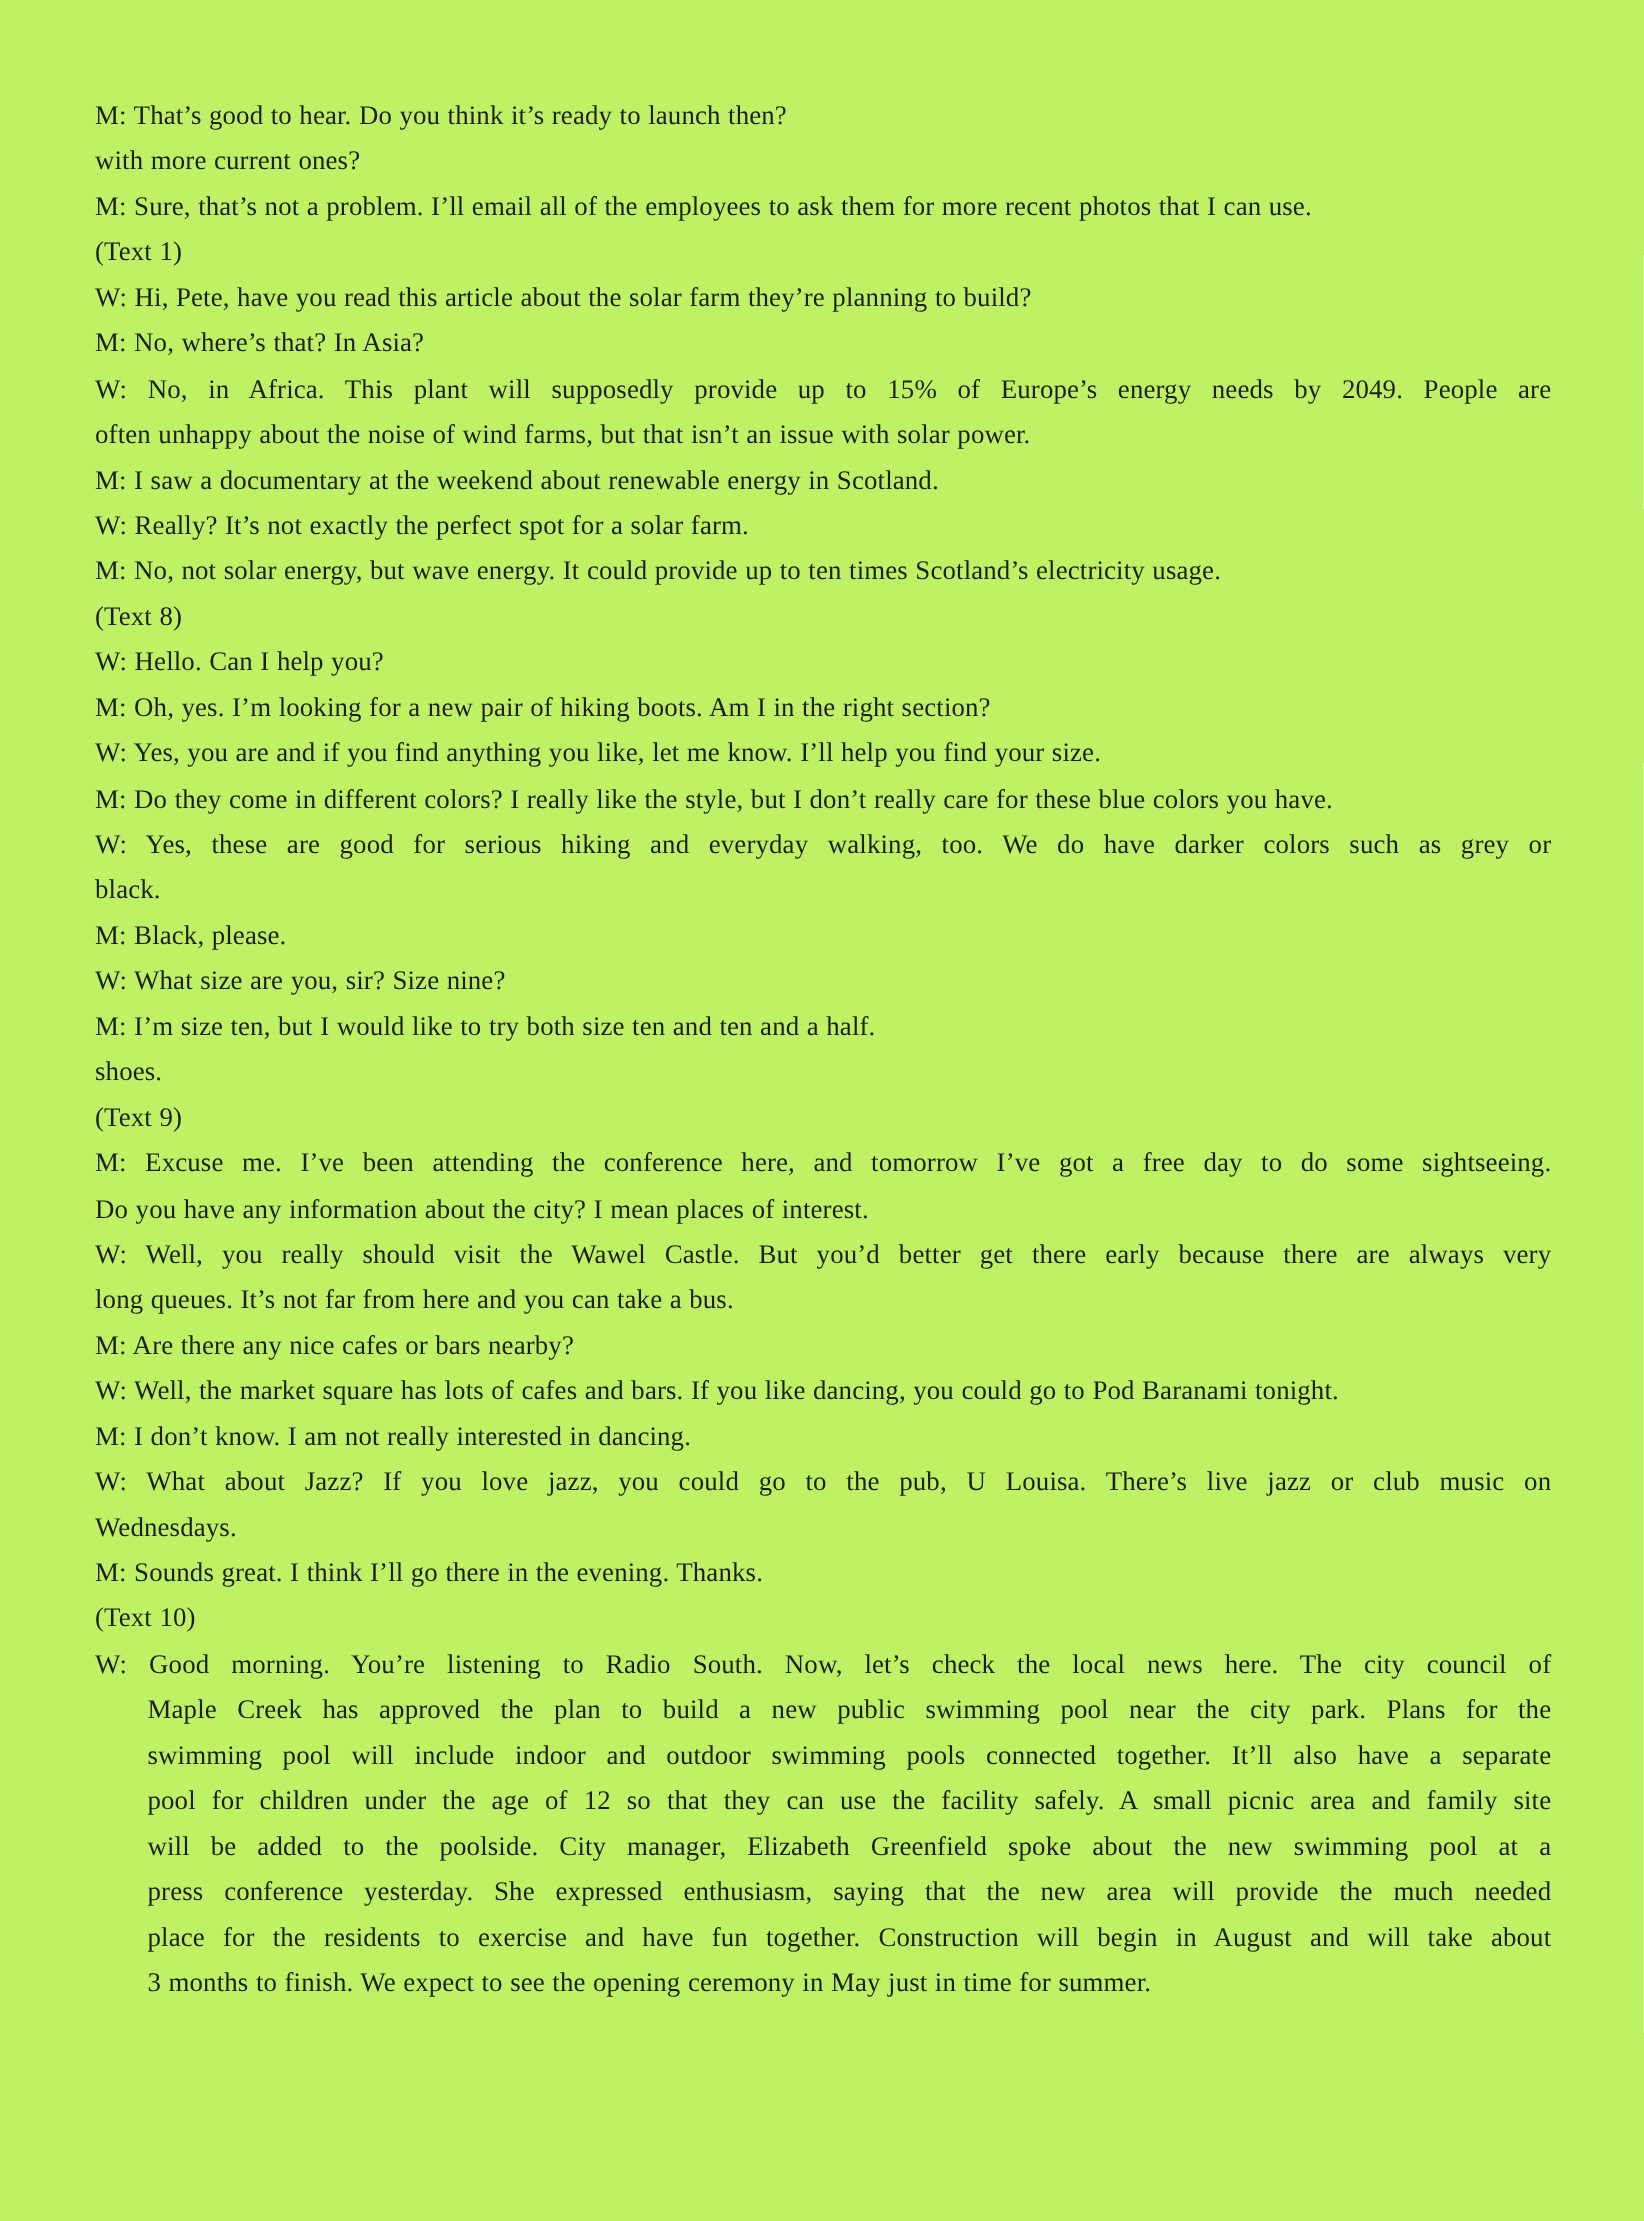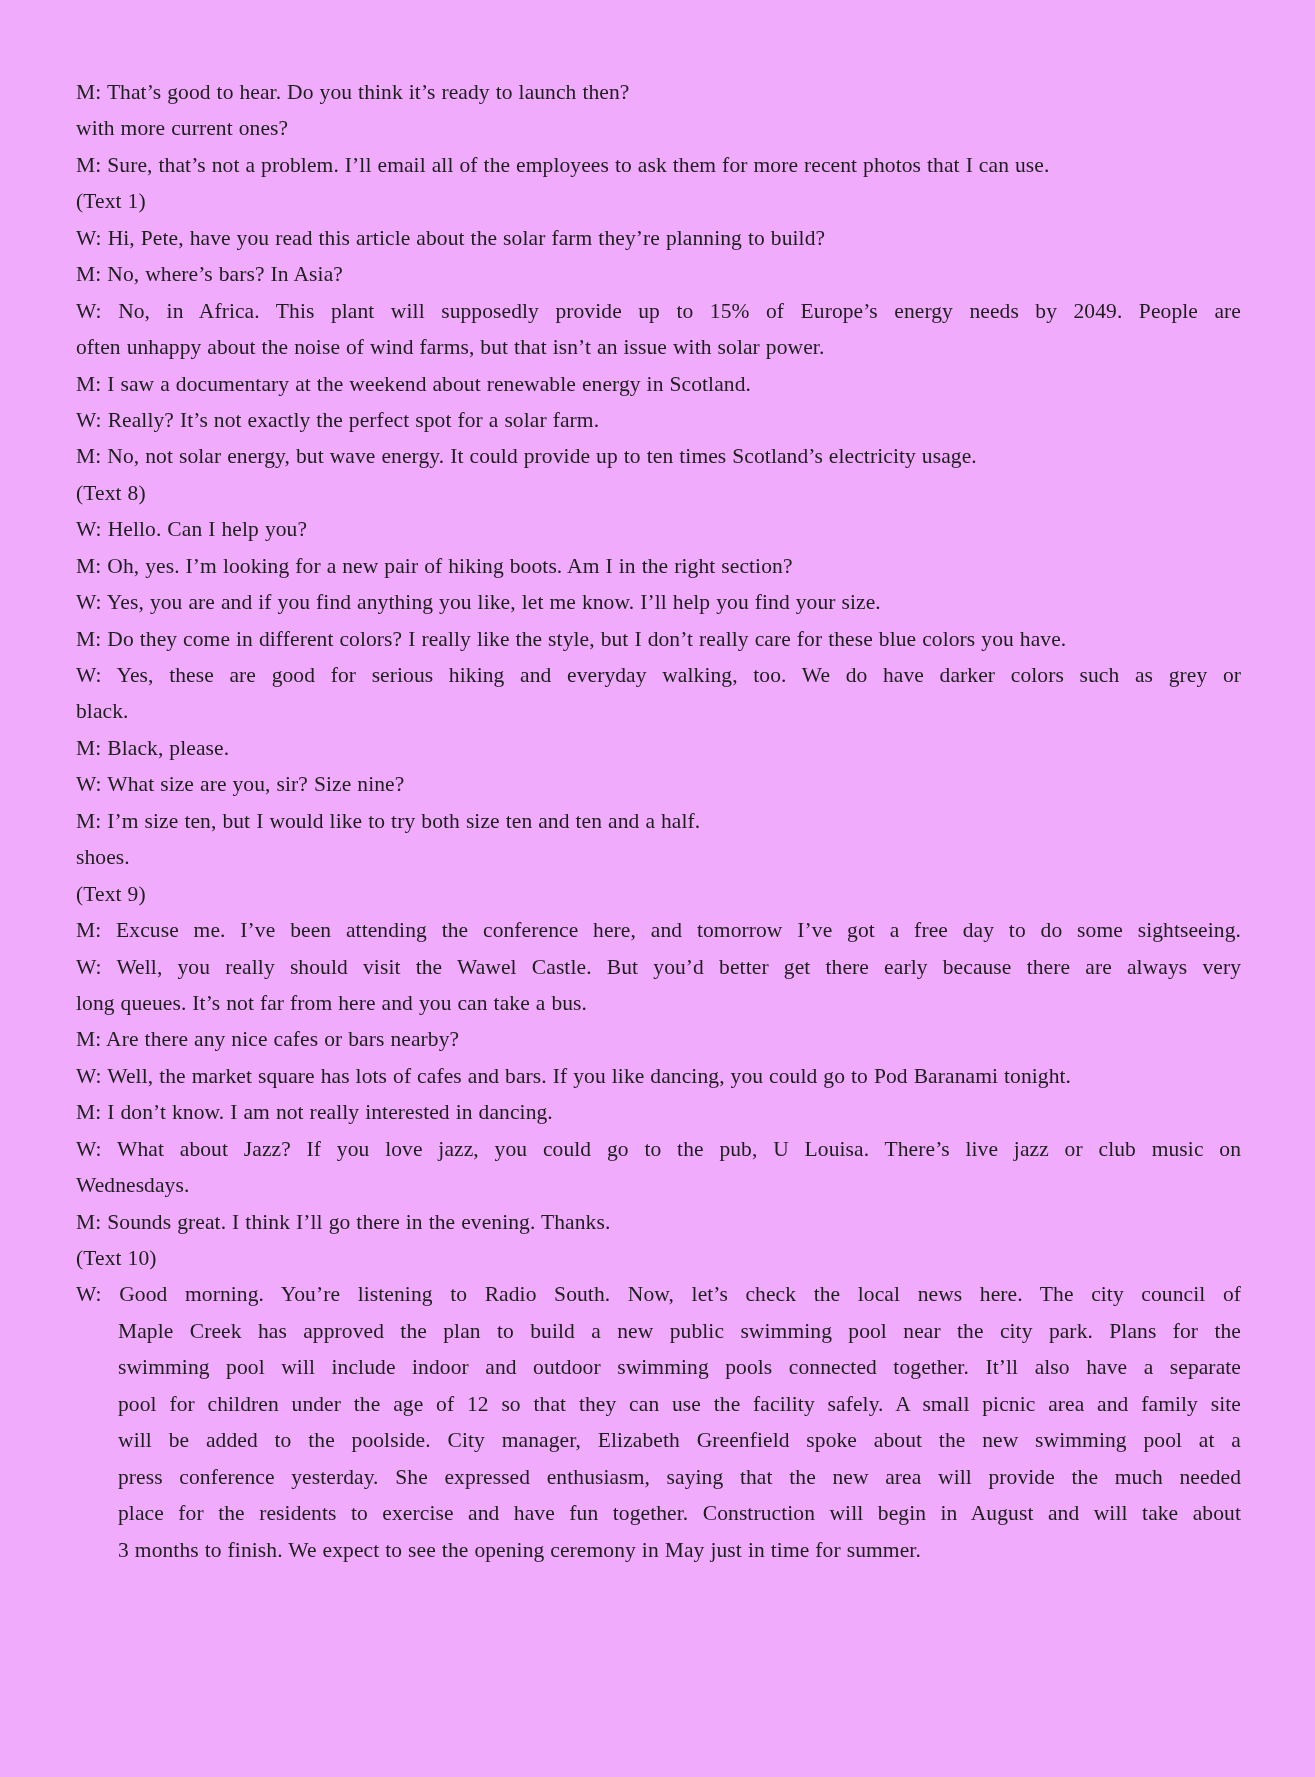--- a/index.html
+++ b/index.html
@@ -5,21 +5,21 @@
   html, body {
     margin: 0;
     padding: 0;
     background: #ffffff;
   }
   .page {
     position: relative;
     box-sizing: border-box;
     width: 1315px;
     height: 1777px;
-    background: #f0abfc;
+    background: #bef264;
     padding: 74px 74px 0 76px;
     font-family: "Liberation Serif", "DejaVu Serif", serif;
     color: #1e1e1e;
     overflow: hidden;
   }
   .line {
     font-size: 21.5px;
     line-height: 36.45px;
     height: 36.45px;
     text-align: left;
@@ -38,39 +38,40 @@
 <body>
 
 <div class="page">
   <div>
 
   <div class="line">M: That’s good to hear. Do you think it’s ready to launch then?</div>
       <div class="line">with more current ones?</div>
       <div class="line">M: Sure, that’s not a problem. I’ll email all of the employees to ask them for more recent photos that I can use.</div>
       <div class="line">(Text 1)</div>
       <div class="line">W: Hi, Pete, have you read this article about the solar farm they’re planning to build?</div>
-      <div class="line">M: No, where’s bars? In Asia?</div>
+      <div class="line">M: No, where’s that? In Asia?</div>
       <div class="line justify">W: No, in Africa. This plant will supposedly provide up to 15% of Europe’s energy needs by 2049. People are</div>
       <div class="line">often unhappy about the noise of wind farms, but that isn’t an issue with solar power.</div>
       <div class="line">M: I saw a documentary at the weekend about renewable energy in Scotland.</div>
       <div class="line">W: Really? It’s not exactly the perfect spot for a solar farm.</div>
       <div class="line">M: No, not solar energy, but wave energy. It could provide up to ten times Scotland’s electricity usage.</div>
       <div class="line">(Text 8)</div>
       <div class="line">W: Hello. Can I help you?</div>
       <div class="line">M: Oh, yes. I’m looking for a new pair of hiking boots. Am I in the right section?</div>
       <div class="line">W: Yes, you are and if you find anything you like, let me know. I’ll help you find your size.</div>
       <div class="line">M: Do they come in different colors? I really like the style, but I don’t really care for these blue colors you have.</div>
       <div class="line justify">W: Yes, these are good for serious hiking and everyday walking, too. We do have darker colors such as grey or</div>
       <div class="line">black.</div>
       <div class="line">M: Black, please.</div>
       <div class="line">W: What size are you, sir? Size nine?</div>
       <div class="line">M: I’m size ten, but I would like to try both size ten and ten and a half.</div>
       <div class="line">shoes.</div>
       <div class="line">(Text 9)</div>
       <div class="line justify">M: Excuse me. I’ve been attending the conference here, and tomorrow I’ve got a free day to do some sightseeing.</div>
+      <div class="line">Do you have any information about the city? I mean places of interest.</div>
       <div class="line justify">W: Well, you really should visit the Wawel Castle. But you’d better get there early because there are always very</div>
       <div class="line">long queues. It’s not far from here and you can take a bus.</div>
       <div class="line">M: Are there any nice cafes or bars nearby?</div>
       <div class="line">W: Well, the market square has lots of cafes and bars. If you like dancing, you could go to Pod Baranami tonight.</div>
       <div class="line">M: I don’t know. I am not really interested in dancing.</div>
       <div class="line justify">W: What about Jazz? If you love jazz, you could go to the pub, U Louisa. There’s live jazz or club music on</div>
       <div class="line">Wednesdays.</div>
       <div class="line">M: Sounds great. I think I’ll go there in the evening. Thanks.</div>
       <div class="line">(Text 10)</div>
       <div class="line justify">W: Good morning. You’re listening to Radio South. Now, let’s check the local news here. The city council of</div>

